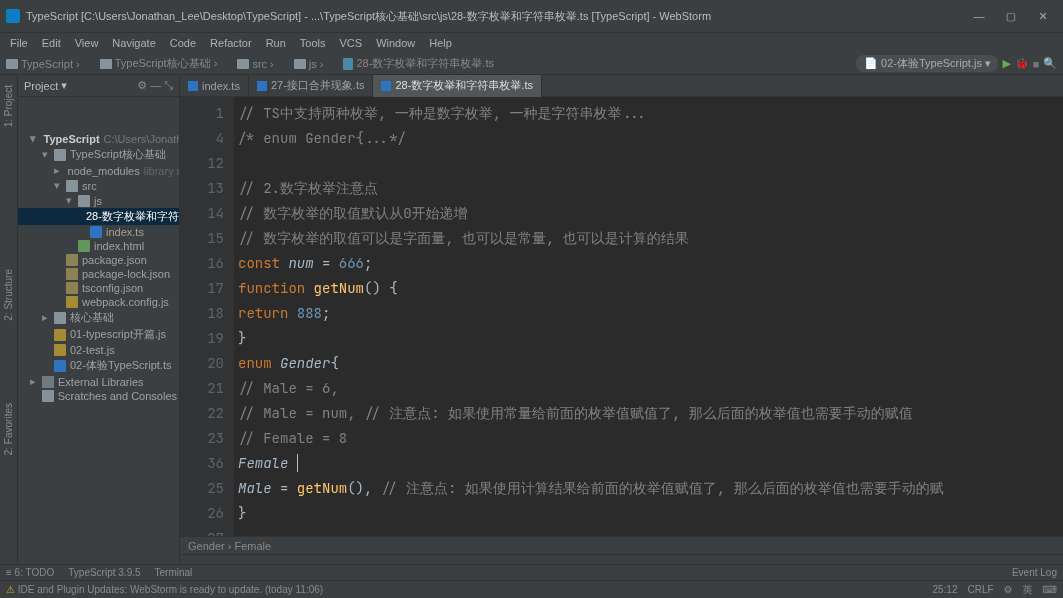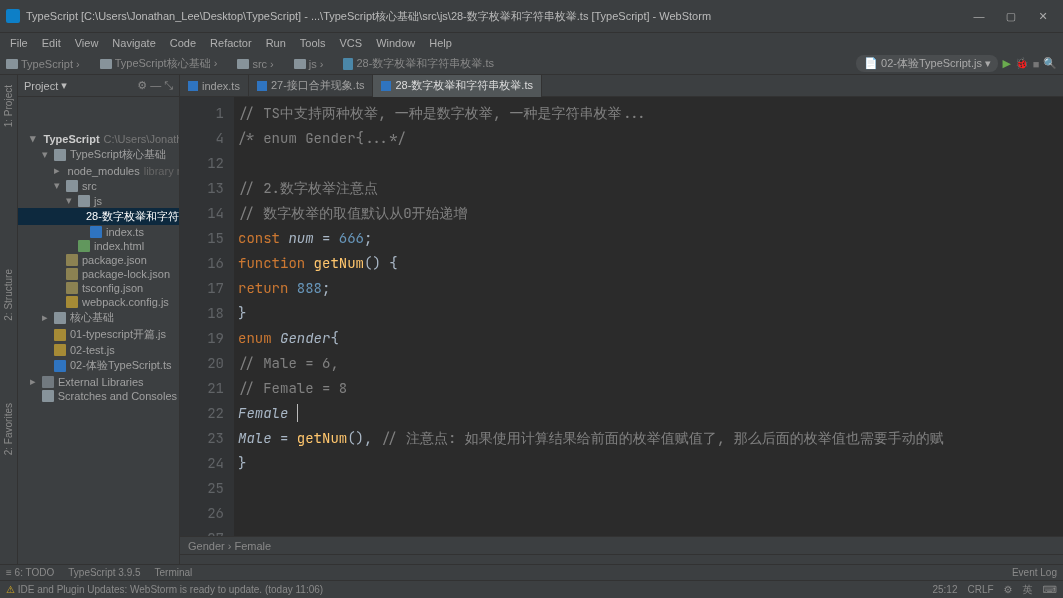--- a/index.html
+++ b/index.html
@@ -165,37 +165,39 @@
           <div>14</div>
           <div>15</div>
           <div>16</div>
           <div>17</div>
           <div>18</div>
           <div>19</div>
           <div>20</div>
           <div>21</div>
           <div>22</div>
           <div>23</div>
-          <div>24</div>
+          <div>36</div>
           <div>25</div>
           <div>26</div>
           <div>27</div>
         </div>
       <div class="text" id="code">
           <div class="ln"><span class="cm">// TS中支持两种枚举, 一种是数字枚举, 一种是字符串枚举...</span></div>
           <div class="ln"><span class="cm">/* enum Gender{...*/</span></div>
           <div class="ln"></div>
           <div class="ln"><span class="cm">// 2.数字枚举注意点</span></div>
           <div class="ln"><span class="cm">//  数字枚举的取值默认从0开始递增</span></div>
+          <div class="ln"><span class="cm">//  数字枚举的取值可以是字面量, 也可以是常量, 也可以是计算的结果</span></div>
           <div class="ln"><span class="kw">const</span> <span class="it">num</span> = <span class="num">666</span>;</div>
           <div class="ln"><span class="kw">function</span> <span class="fn">getNum</span>() {</div>
           <div class="ln">    <span class="kw">return</span> <span class="num">888</span>;</div>
           <div class="ln">}</div>
           <div class="ln"><span class="kw">enum</span> <span class="it">Gender</span>{</div>
           <div class="ln">    <span class="cm">// Male = 6,</span></div>
+          <div class="ln">    <span class="cm">// Male = num, // 注意点: 如果使用常量给前面的枚举值赋值了, 那么后面的枚举值也需要手动的赋值</span></div>
           <div class="ln">    <span class="cm">// Female = 8</span></div>
           <div class="ln">    <span class="it">Female</span> <span style="border-left:1px solid #bbb">&nbsp;</span></div>
           <div class="ln">    <span class="it">Male</span> = <span class="fn">getNum</span>(), <span class="cm">// 注意点: 如果使用计算结果给前面的枚举值赋值了, 那么后面的枚举值也需要手动的赋</span></div>
           <div class="ln">}</div>
           <div class="ln"></div>
         </div>
     </div>
     <div class="breadcrumb-bottom">
         <span>Gender  ›  Female</span>
       </div>

